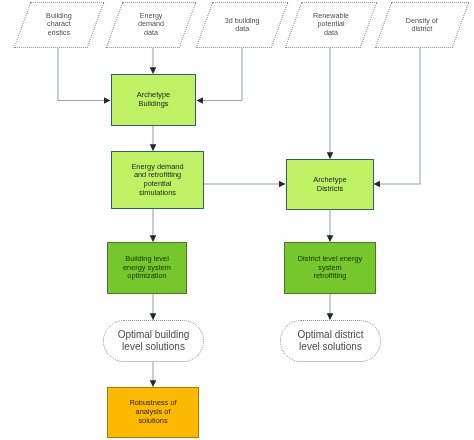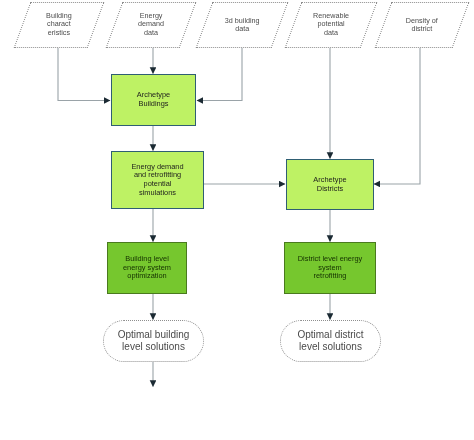--- a/index.html
+++ b/index.html
@@ -168,20 +168,25 @@
 energy system
 optimization</span>
   </div>
 
   <div class="node proc-green" style="left:284px; top:242px; width:92px; height:52px;">
     <span class="txt">District level energy
 system
 retrofitting</span>
   </div>
 
+  <div class="node proc-orange" style="left:107px; top:387px; width:92px; height:51px;">
+    <span class="txt">Robustness of
+analysis of
+solutions</span>
+  </div>
 
   <div class="node oval" style="left:103px; top:320px; width:101px; height:42px;">
     <span class="txt">Optimal building
 level solutions</span>
   </div>
 
   <div class="node oval" style="left:280px; top:320px; width:101px; height:42px;justify-content:center;">
     <span class="txt">Optimal district
 level solutions</span>
   </div>

